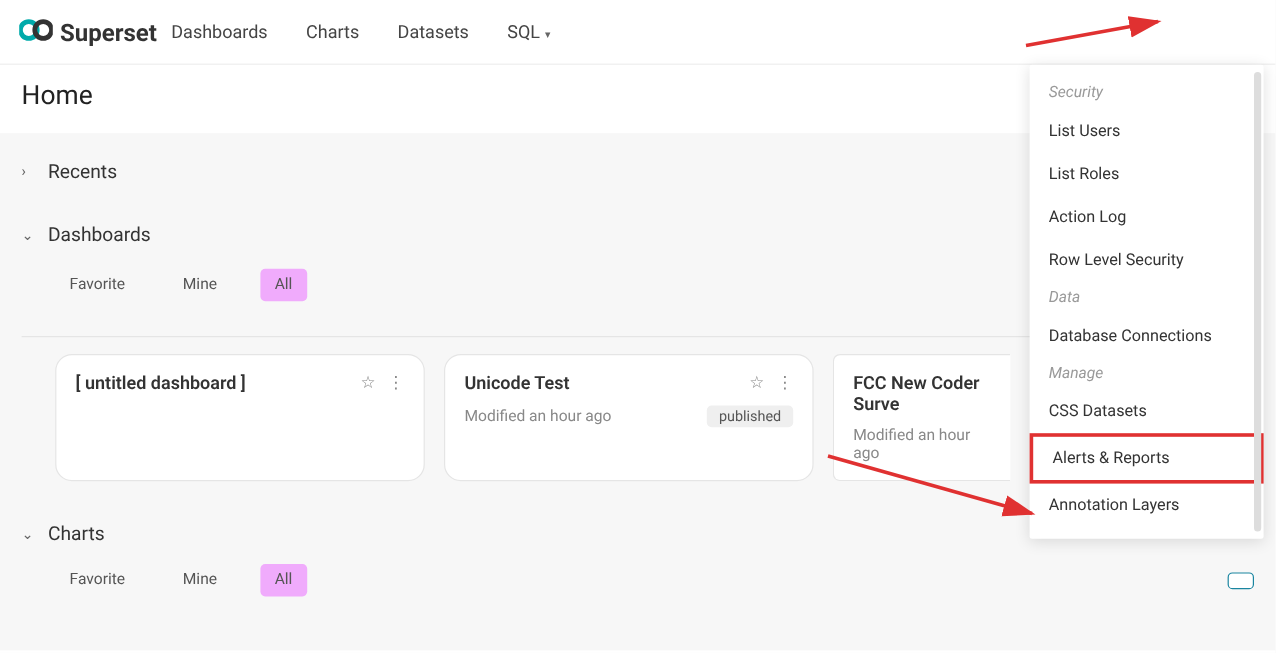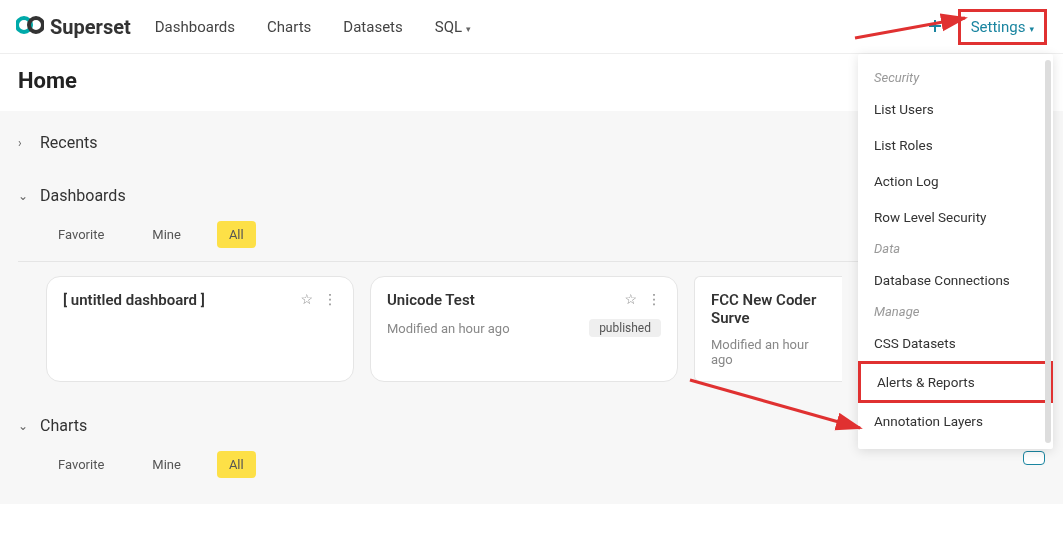--- a/index.html
+++ b/index.html
@@ -1,44 +1,44 @@
 <!DOCTYPE html>
 <html><head>
 <meta charset="utf-8">
 <style>
 * { margin: 0; padding: 0; box-sizing: border-box; }
 body { font-family: -apple-system, BlinkMacSystemFont, "Segoe UI", Roboto, sans-serif; font-size: 14px; color: #333; background: #fff; width: 1063px; height: 544px; overflow: hidden; position: relative; }
 
 
 .topnav { display: flex; align-items: center; height: 54px; padding: 0 16px; border-bottom: 1px solid #eee; }
-.brand { display: flex; align-items: center; gap: 6px; margin-right: 24px; }
+.brand { display: flex; align-items: center; gap: 6px; margin-right: 12px; }
 .brand-name { font-size: 20px; font-weight: 700; color: #333; }
 .navlinks { display: flex; gap: 32px; }
 .navlink { color: #444; cursor: pointer; font-size: 15px; }
 .navlink.dd::after { content: "▾"; font-size: 9px; margin-left: 4px; color: #666; }
 .nav-right { margin-left: auto; display: flex; align-items: center; gap: 12px; }
 .plus-btn { font-size: 18px; color: #1a85a0; cursor: pointer; padding: 0 4px; }
 .settings-btn { color: #1a85a0; font-size: 15px; cursor: pointer; padding: 6px 10px; border: 3px solid #e03131; }
 .settings-btn::after { content: "▾"; font-size: 9px; margin-left: 4px; }
 
 
 .page-header { padding: 14px 18px 18px; }
-.page-title { font-size: 22px; font-weight: 700; color: #222; }
+.page-title { font-size: 22px; font-weight: 400; color: #222; }
 
 
 .main { background: #f7f7f7; padding: 0; }
 
 
 .section { padding: 14px 18px 4px; }
 .sec-head { display: flex; align-items: center; gap: 10px; font-size: 16px; font-weight: 400; color: #333; padding: 8px 0; cursor: pointer; }
 .sec-caret { width: 12px; display: inline-block; color: #666; font-size: 12px; }
-.sec-tabs-row { display: flex; align-items: flex-start; padding: 8px 0 8px 28px; border-bottom: 1px solid #e5e5e5; margin-bottom: 14px; }
+.sec-tabs-row { display: flex; align-items: center; padding: 8px 0 27px 28px; border-bottom: 1px solid #e5e5e5; margin-bottom: 14px; }
 .tabs { display: flex; gap: 24px; align-items: center; }
 .tab { font-size: 13px; color: #555; padding: 6px 12px; cursor: pointer; }
-.tab.active { background: #fde047; border-radius: 4px; }
+.tab.active { background: #f0abfc; border-radius: 4px; }
 .sec-action { margin-left: auto; border: 1px solid #1a85a0; color: #1a85a0; background: #fff; border-radius: 4px; padding: 6px 14px; font-size: 13px; cursor: pointer; display: flex; align-items: center; gap: 6px; }
 
 
 .cards { display: flex; gap: 16px; padding: 0 0 8px 28px; }
 .card { width: 308px; background: #fff; border: 1px solid #e5e5e5; border-radius: 14px; padding: 14px 16px; }
 .card-top { display: flex; align-items: flex-start; }
 .card-title { font-size: 15px; font-weight: 600; color: #333; flex: 1; }
 .card-icons { display: flex; gap: 10px; color: #888; }
 .card-bottom { display: flex; align-items: center; margin-top: 10px; }
 .card-sub { font-size: 13px; color: #888; flex: 1; }
@@ -67,28 +67,20 @@
         <circle cx="20" cy="10" r="7" fill="none" stroke="#333" stroke-width="4"></circle>
       </svg>
     </span>
     <span class="brand-name">Superset</span>
   </div>
   <div class="navlinks">
     <span class="navlink">Dashboards</span>
     <span class="navlink">Charts</span>
     <span class="navlink">Datasets</span>
     <span class="navlink dd">SQL</span>
-  </div>
-  <div class="nav-right">
-    <span class="plus-btn">
-      <svg width="14" height="14" viewBox="0 0 14 14">
-          <path d="M7 1v12M1 7h12" stroke="#1a85a0" stroke-width="2"></path>
-        </svg>
-    </span>
-    <span class="settings-btn">Settings</span>
   </div>
 </div>
 
 <div class="page-header">
   <h1 class="page-title">Home</h1>
 </div>
 
 <div class="main">
 
   <div class="section">

